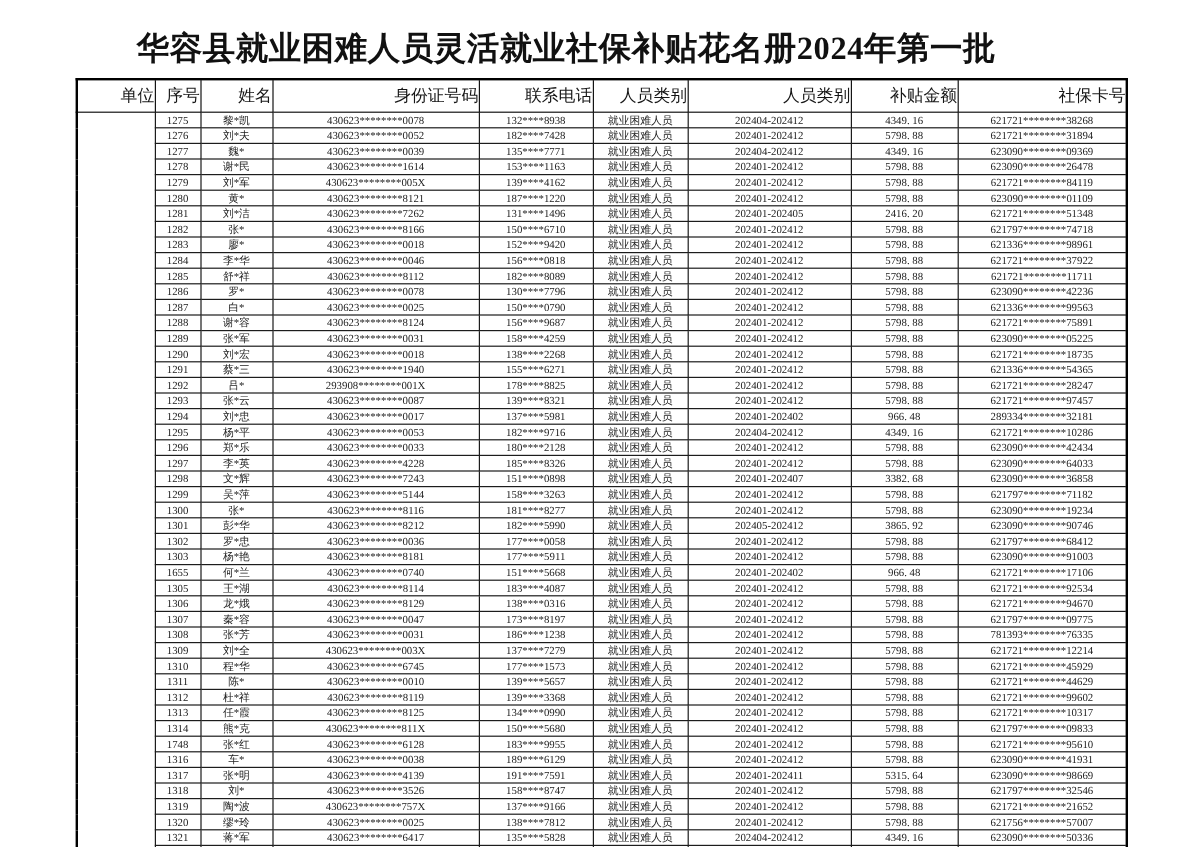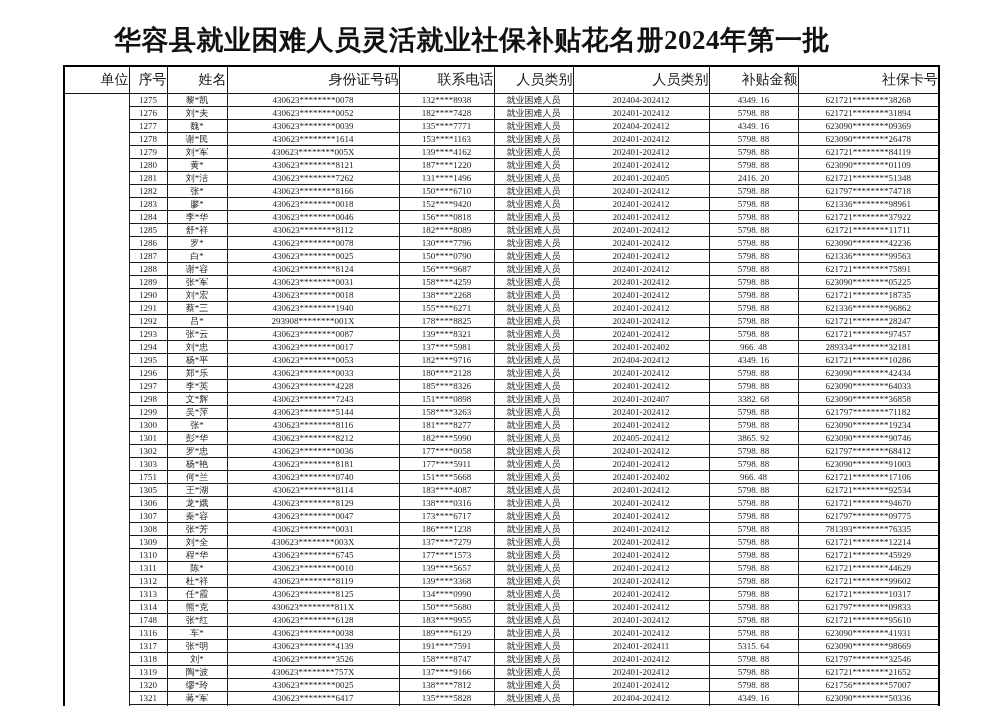--- a/index.html
+++ b/index.html
@@ -270,21 +270,21 @@
           <td>621721********18735</td>
         </tr>
         <tr>
           <td>1291</td>
           <td>蔡*三</td>
           <td>430623********1940</td>
           <td>155****6271</td>
           <td>就业困难人员</td>
           <td>202401-202412</td>
           <td>5798. 88</td>
-          <td>621336********96862</td>
+          <td>621336********54365</td>
         </tr>
         <tr>
           <td>1292</td>
           <td>吕*</td>
           <td>293908********001X</td>
           <td>178****8825</td>
           <td>就业困难人员</td>
           <td>202401-202412</td>
           <td>5798. 88</td>
           <td>621721********28247</td>
@@ -393,21 +393,21 @@
           <td>1303</td>
           <td>杨*艳</td>
           <td>430623********8181</td>
           <td>177****5911</td>
           <td>就业困难人员</td>
           <td>202401-202412</td>
           <td>5798. 88</td>
           <td>623090********91003</td>
         </tr>
         <tr>
-          <td>1751</td>
+          <td>1655</td>
           <td>何*兰</td>
           <td>430623********0740</td>
           <td>151****5668</td>
           <td>就业困难人员</td>
           <td>202401-202402</td>
           <td>966. 48</td>
           <td>621721********17106</td>
         </tr>
         <tr>
           <td>1305</td>
@@ -426,21 +426,21 @@
           <td>138****0316</td>
           <td>就业困难人员</td>
           <td>202401-202412</td>
           <td>5798. 88</td>
           <td>621721********94670</td>
         </tr>
         <tr>
           <td>1307</td>
           <td>秦*容</td>
           <td>430623********0047</td>
-          <td>173****6717</td>
+          <td>173****8197</td>
           <td>就业困难人员</td>
           <td>202401-202412</td>
           <td>5798. 88</td>
           <td>621797********09775</td>
         </tr>
         <tr>
           <td>1308</td>
           <td>张*芳</td>
           <td>430623********0031</td>
           <td>186****1238</td>

